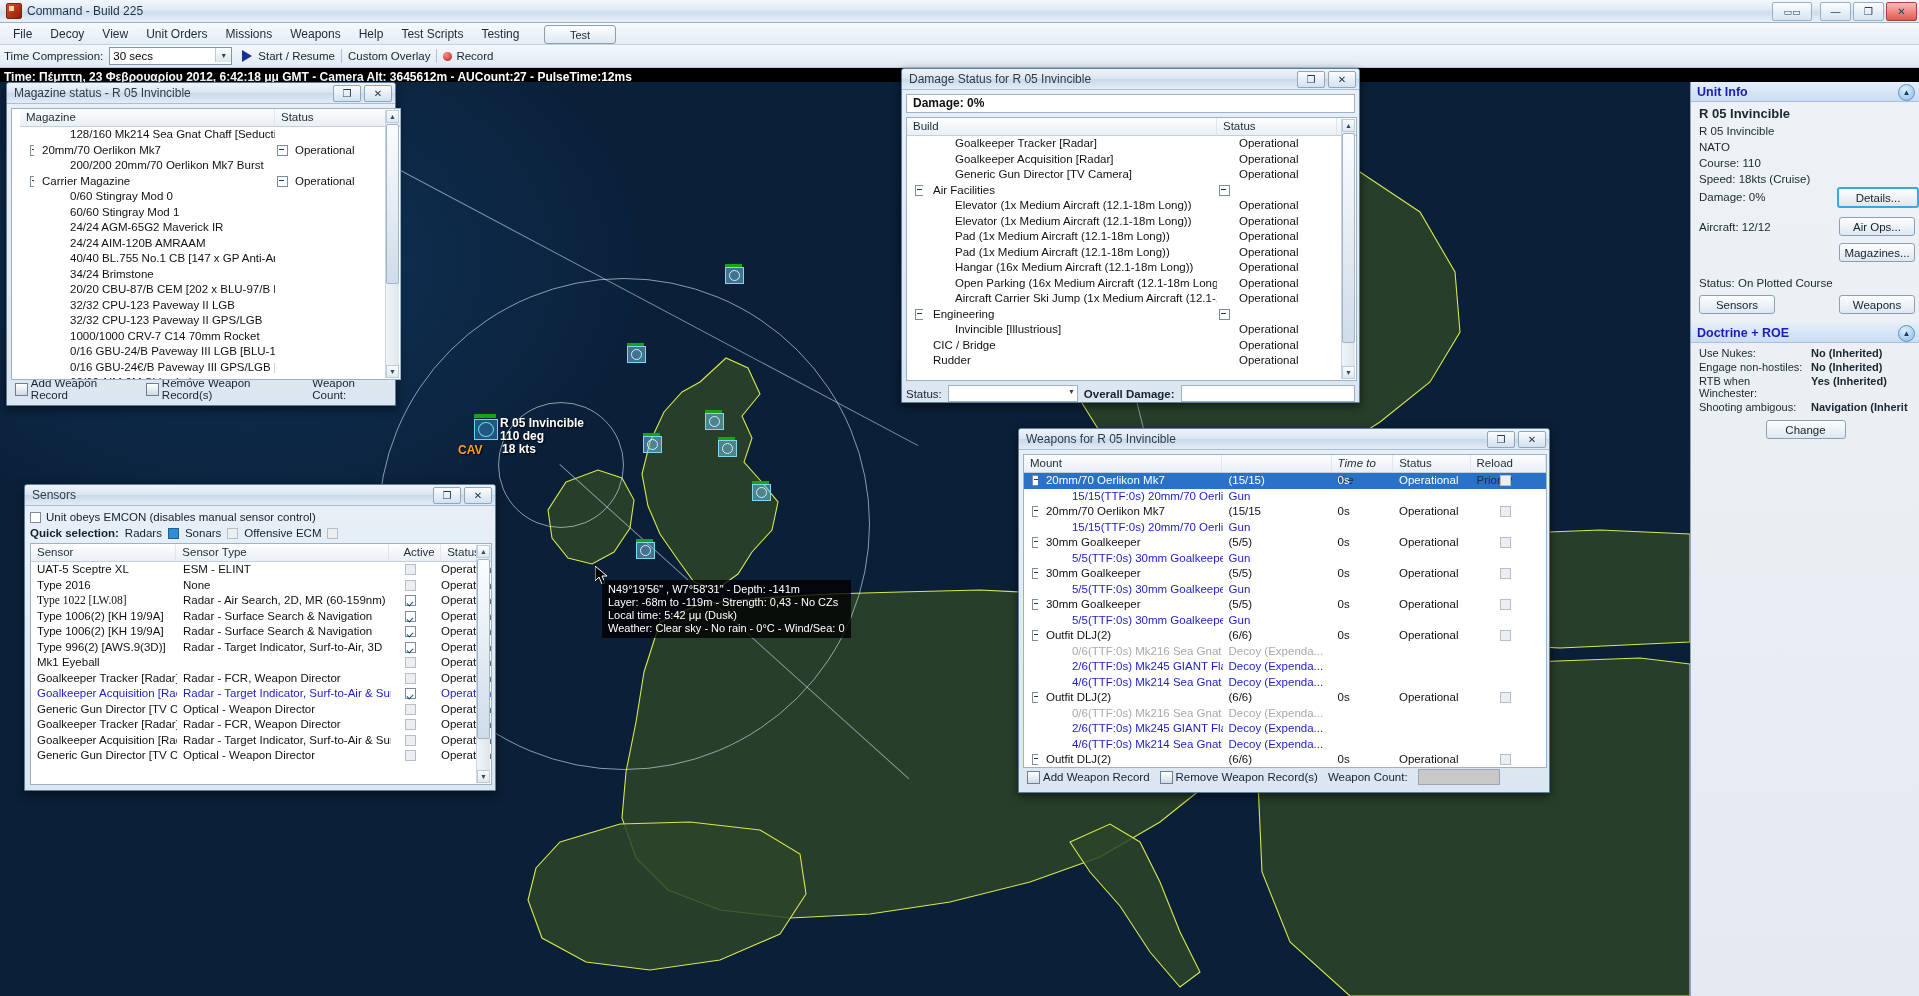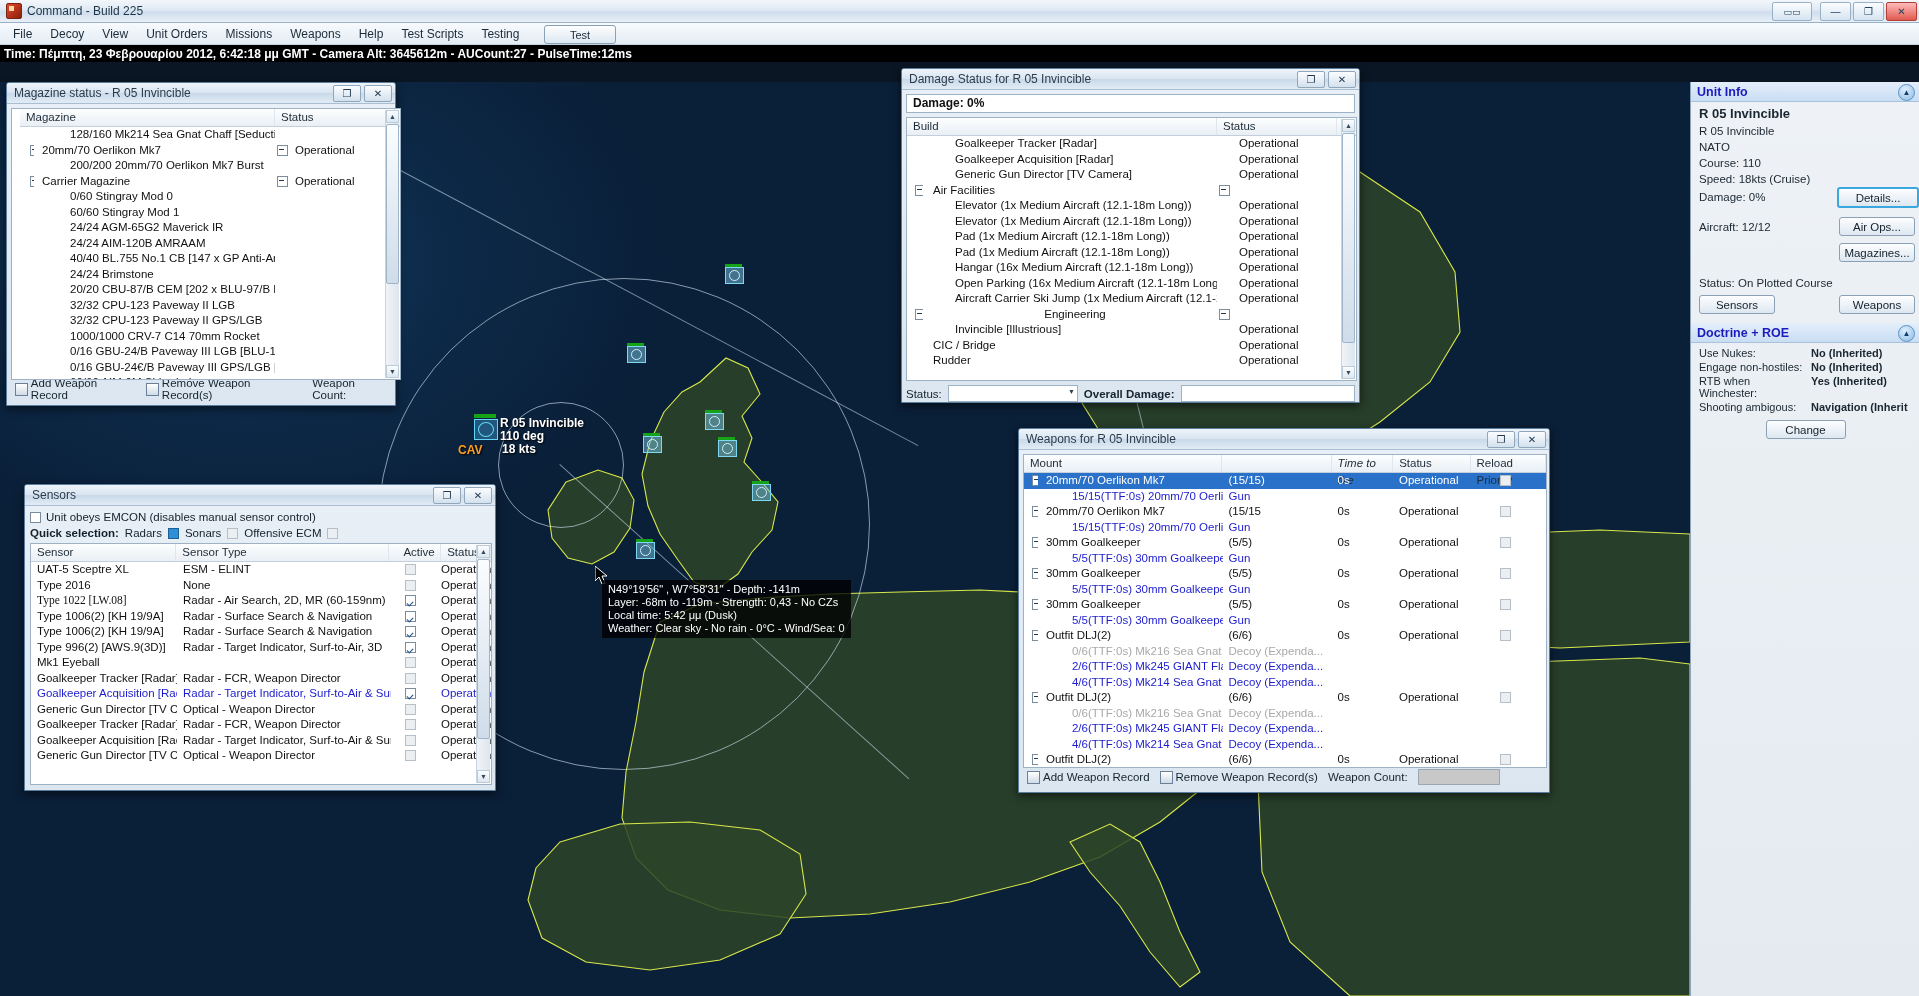--- a/index.html
+++ b/index.html
@@ -264,20 +264,36 @@
     <div class="mi">View</div>
     <div class="mi">Unit Orders</div>
     <div class="mi">Missions</div>
     <div class="mi">Weapons</div>
     <div class="mi">Help</div>
     <div class="mi">Test Scripts</div>
     <div class="mi">Testing</div>
     <div class="test-btn">Test</div>
   </div>
 
+  <div class="toolbar">
+    <div class="tc-label">Time Compression:</div>
+    <div class="tc-select">
+      <span>30 secs</span>
+      <span class="arrow">▼</span>
+    </div>
+    <div class="play-tri"></div>
+    <div>Start / Resume</div>
+    <div class="tb-sep"></div>
+    <div>Custom Overlay</div>
+    <div class="tb-sep"></div>
+    <div style="display:flex;align-items:center;">
+      <span class="rec-dot"></span>
+      <span>Record</span>
+    </div>
+  </div>
 
   <div class="timebar">Time: Πέμπτη, 23 Φεβρουαρίου 2012, 6:42:18 μμ GMT - Camera Alt: 3645612m - AUCount:27 - PulseTime:12ms</div>
 
   <div id="map">
 
     <svg class="landmass" style="left:0;top:0;" width="1690" height="914">
 
       <path class="coast-ice" d="M25,130 L60,112 L108,108 L150,120 L178,112 L198,128 L185,152 L150,170 L110,178 L62,170 L30,152 Z"></path>
 
       <path class="coastline" d="M980,72 L1040,60 L1120,70 L1200,58 L1290,70 L1360,90 L1420,130 L1455,190 L1460,250 L1430,300 L1380,340 L1330,372 L1290,400 L1250,420 L1210,430 L1175,428 L1150,410 L1130,380 L1100,350 L1075,310 L1055,270 L1035,225 L1010,175 L990,125 Z"></path>
@@ -414,21 +430,21 @@
               <div class="td" style="width:90px;"></div>
             </div>
             <div class="row">
               <div class="td" style="width:14px;padding-left:10px;"></div>
               <div class="td" style="width:241px;padding-left:36px;">40/40 BL.755 No.1 CB [147 x GP Anti-Armor]</div>
               <div class="td" style="width:14px;padding-left:2px;"></div>
               <div class="td" style="width:90px;"></div>
             </div>
             <div class="row">
               <div class="td" style="width:14px;padding-left:10px;"></div>
-              <div class="td" style="width:241px;padding-left:36px;">24/24 Brimstone</div>
+              <div class="td" style="width:241px;padding-left:36px;">34/24 Brimstone</div>
               <div class="td" style="width:14px;padding-left:2px;"></div>
               <div class="td" style="width:90px;"></div>
             </div>
             <div class="row">
               <div class="td" style="width:14px;padding-left:10px;"></div>
               <div class="td" style="width:241px;padding-left:36px;">20/20 CBU-87/B CEM [202 x BLU-97/B Dual-Purpose]</div>
               <div class="td" style="width:14px;padding-left:2px;"></div>
               <div class="td" style="width:90px;"></div>
             </div>
             <div class="row">
@@ -565,21 +581,21 @@
               <div class="td" style="width:104px;">Operational</div>
             </div>
             <div class="row">
               <div class="td" style="width:16px;padding-left:8px;"></div>
               <div class="td" style="width:294px;padding-left:32px;">Aircraft Carrier Ski Jump (1x Medium Aircraft (12.1-18m Long))</div>
               <div class="td" style="width:16px;padding-left:2px;"></div>
               <div class="td" style="width:104px;">Operational</div>
             </div>
             <div class="row">
               <div class="td" style="width:16px;padding-left:8px;"><span class="expander"></span></div>
-              <div class="td" style="width:294px;padding-left:10px;text-align:center;">Engineering</div>
+              <div class="td" style="width:294px;padding-left:10px;">Engineering</div>
               <div class="td" style="width:16px;padding-left:2px;"><span class="expander"></span></div>
               <div class="td" style="width:104px;"></div>
             </div>
             <div class="row">
               <div class="td" style="width:16px;padding-left:8px;"></div>
               <div class="td" style="width:294px;padding-left:32px;">Invincible [Illustrious]</div>
               <div class="td" style="width:16px;padding-left:2px;"></div>
               <div class="td" style="width:104px;">Operational</div>
             </div>
             <div class="row">

